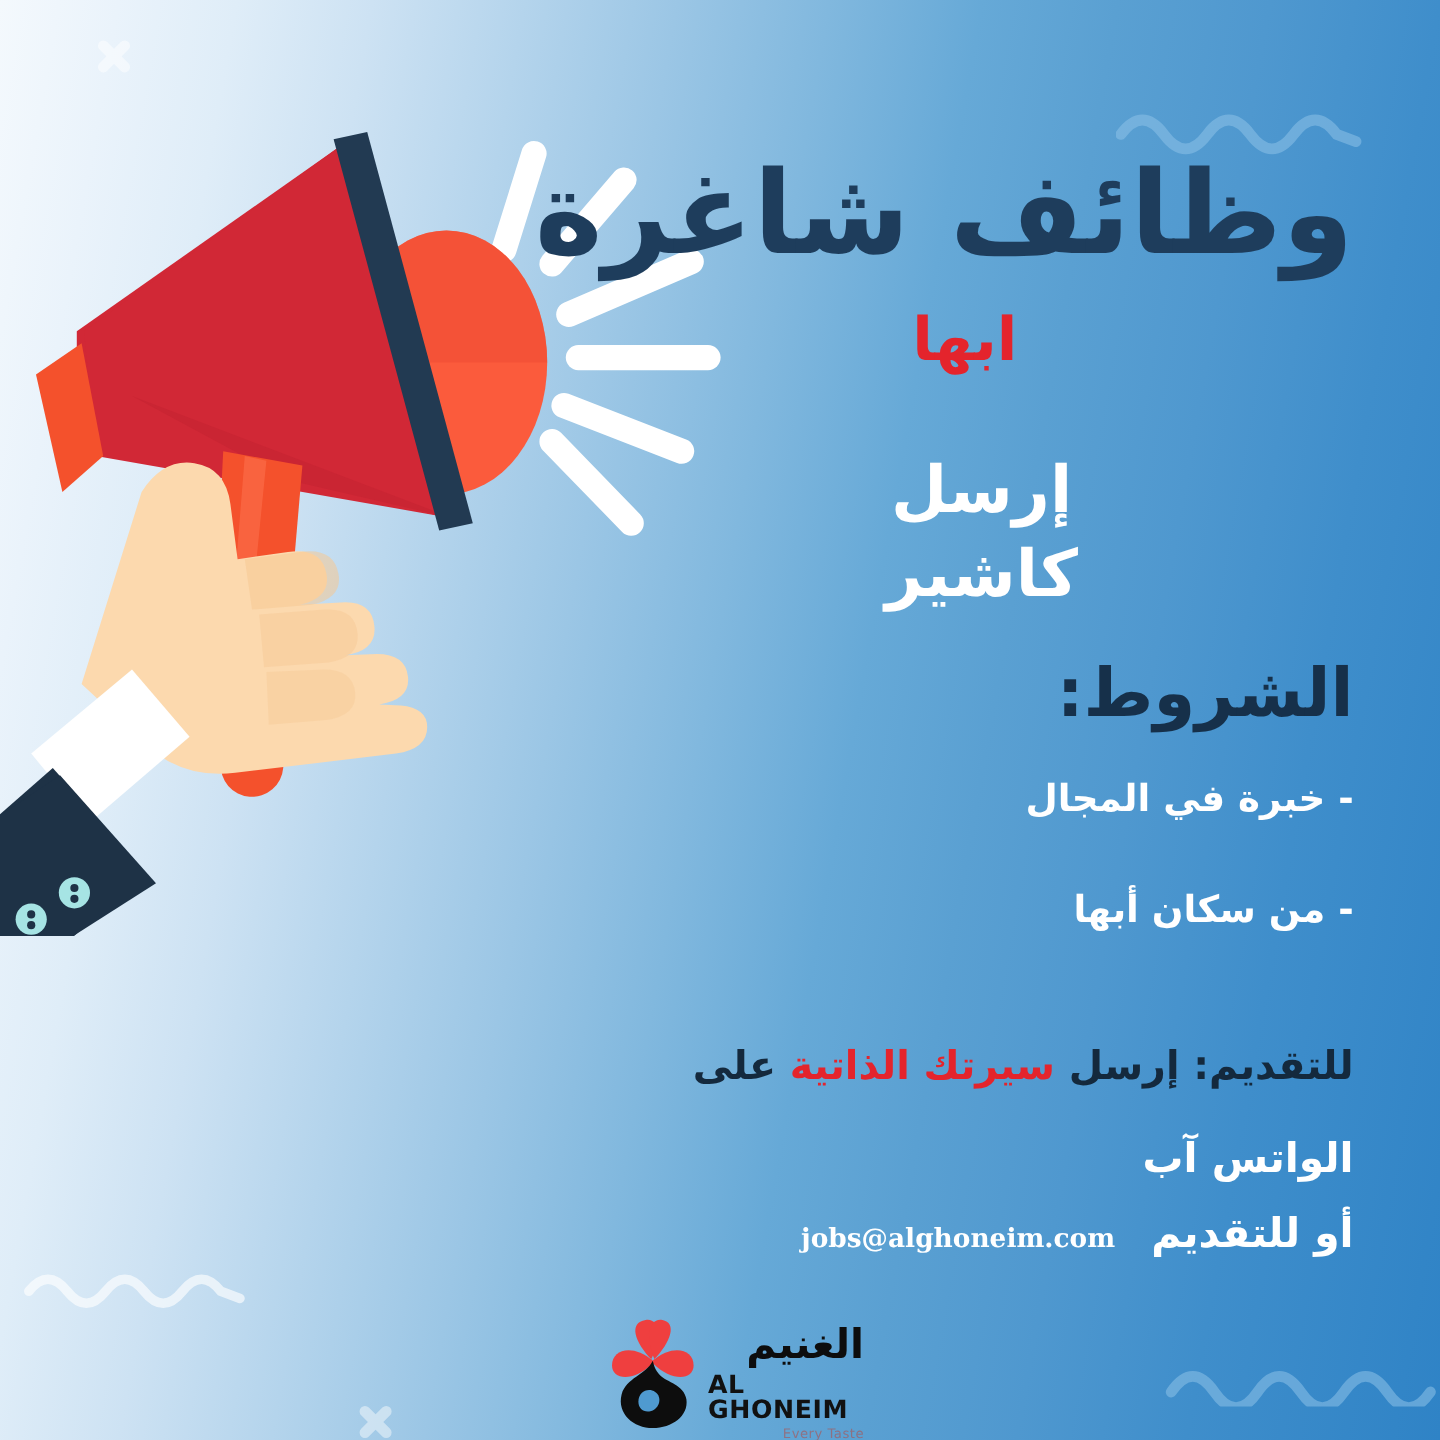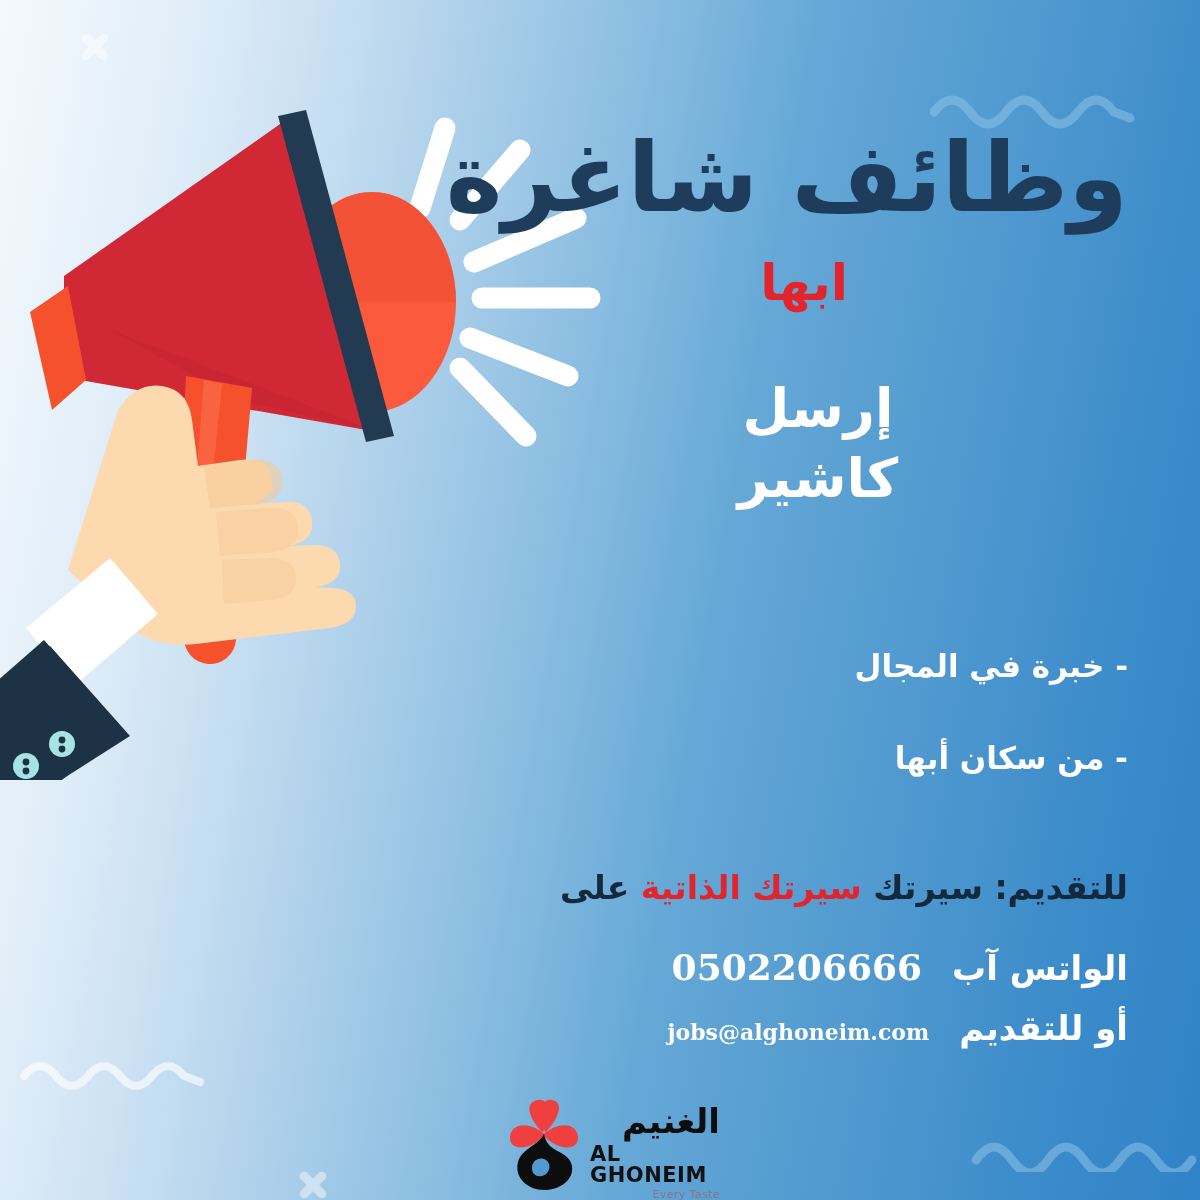--- a/index.html
+++ b/index.html
@@ -247,33 +247,33 @@
 
   <div id="content">
 
     <div id="headline">وظائف شاغرة</div>
 
     <div id="city">ابها</div>
 
     <div class="job" id="job-0">إرسل</div>
     <div class="job" id="job-1">كاشير</div>
 
+    <div id="conditions-title">الشروط:</div>
 
     <div class="condition" id="cond-0">- خبرة في المجال</div>
     <div class="condition" id="cond-1">- من سكان أبها</div>
 
     <div id="apply-line">
-      <span>للتقديم: سيرتك</span>
+      <span>للتقديم: إرسل</span>
       <span class="hl">سيرتك الذاتية</span>
       <span>على</span>
     </div>
 
     <div class="contact-row" id="contact-0">
       <span class="contact-label">الواتس آب</span>
-      <span class="contact-value">0502206666</span>
     </div>
 
     <div class="contact-row" id="contact-1">
       <span class="contact-label">أو للتقديم</span>
       <span class="contact-value">jobs@alghoneim.com</span>
     </div>
 
   </div>
 
   <div id="logo">

